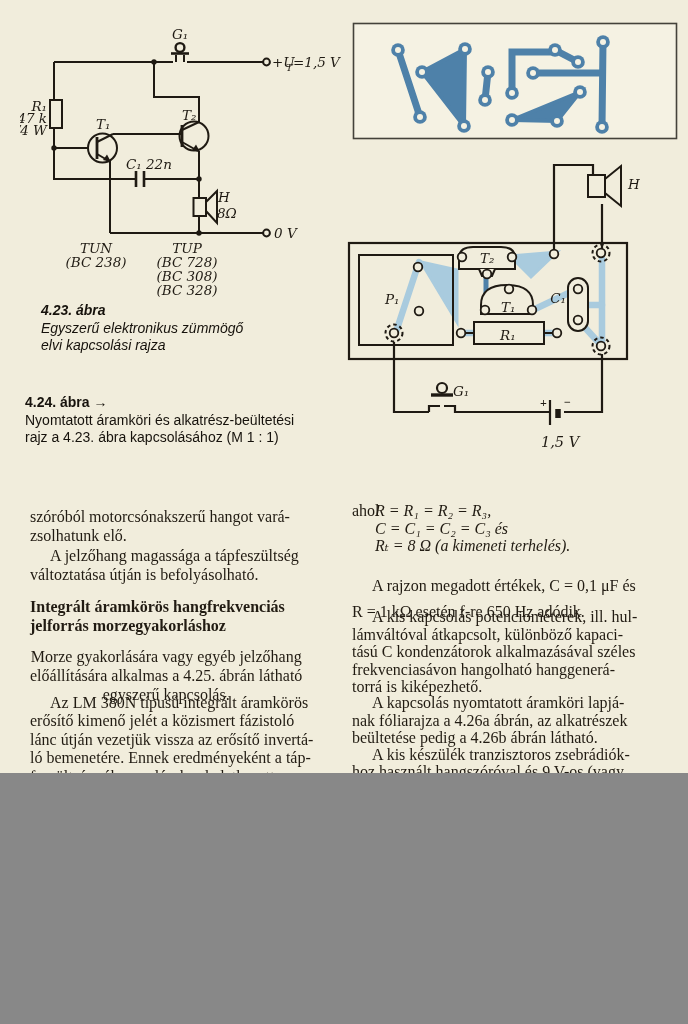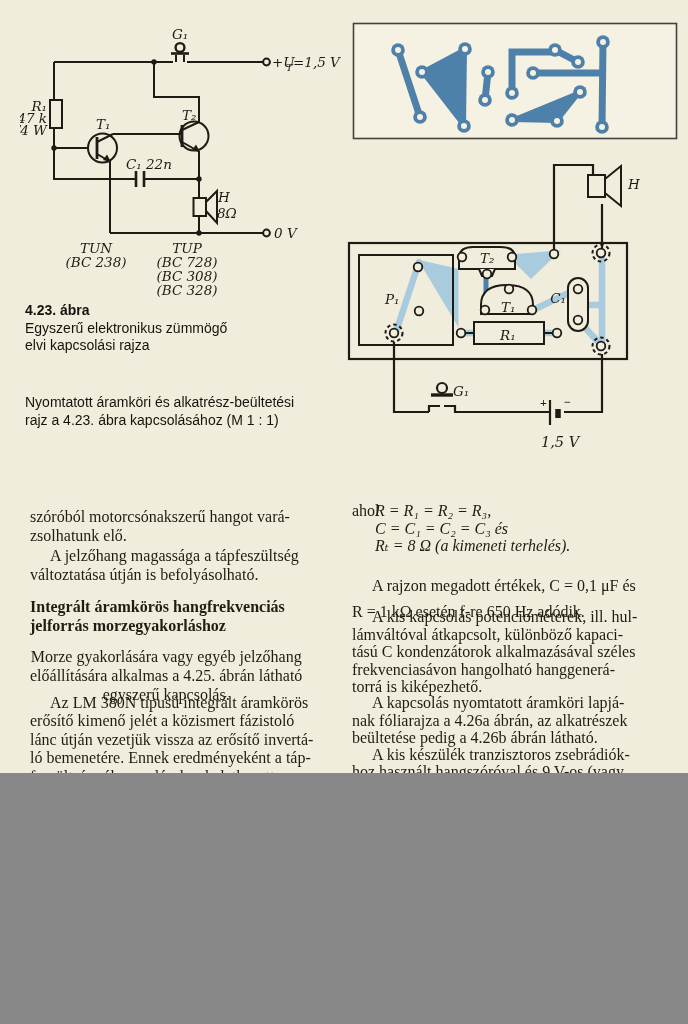--- a/index.html
+++ b/index.html
@@ -232,26 +232,27 @@
     <text class="sch-label" x="156" y="150">T₁</text>
     <text class="sch-label" x="221" y="141" text-anchor="end">C₁</text>
     <text class="sch-label" x="155" y="178">R₁</text>
     <text class="sch-label" x="283" y="27">H</text>
     <text class="sch-label" x="108" y="234">G₁</text>
     <text x="195" y="245" style="font-size:12px;font-weight:bold;">+</text>
     <text x="219" y="244" style="font-size:12px;font-weight:bold;">−</text>
     <text class="sch-label" x="196" y="285" style="font-size:14.5px;">1,5 V</text>
   </svg>
 
-  <div class="caption" style="left:25px;top:302px;width:310px;">
+  <div class="caption" style="left:41px;top:302px;width:310px;font-style:italic;">
     <div class="cap-title">4.23. ábra</div>
     <div class="pre">Egyszerű elektronikus zümmögő
 elvi kapcsolási rajza</div>
   </div>
   <div class="caption" style="left:25px;top:394px;width:320px;">
+    <div class="cap-title">4.24. ábra →</div>
     <div class="pre">Nyomtatott áramköri és alkatrész-beültetési
 rajz a 4.23. ábra kapcsolásához (M 1 : 1)</div>
   </div>
 
   <div class="col-block" style="left:30px;top:507px;line-height:19px;">szóróból motorcsónakszerű hangot vará-
 zsolhatunk elő.</div>
   <div class="col-block indent" style="left:30px;top:546px;line-height:19px;">A jelzőhang magassága a tápfeszültség
 változtatása útján is befolyásolható.</div>
   <div class="col-block heading" style="left:30px;top:597px;line-height:19px;">Integrált áramkörös hangfrekvenciás
 jelforrás morzegyakorláshoz</div>

